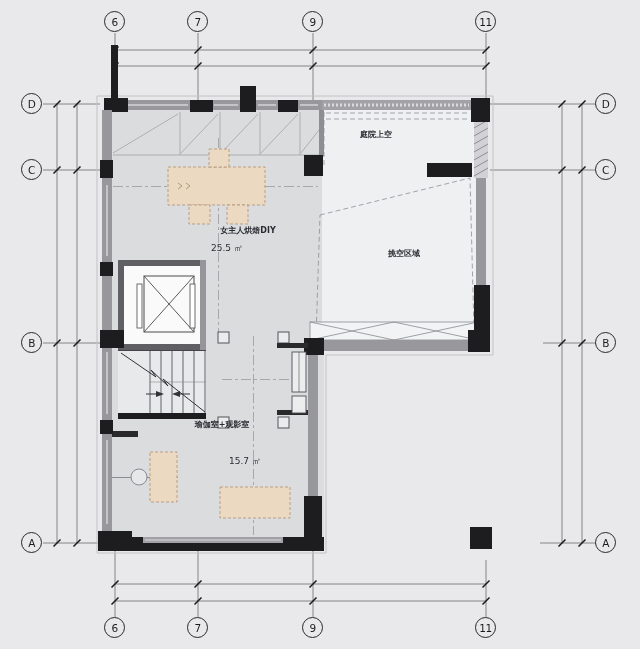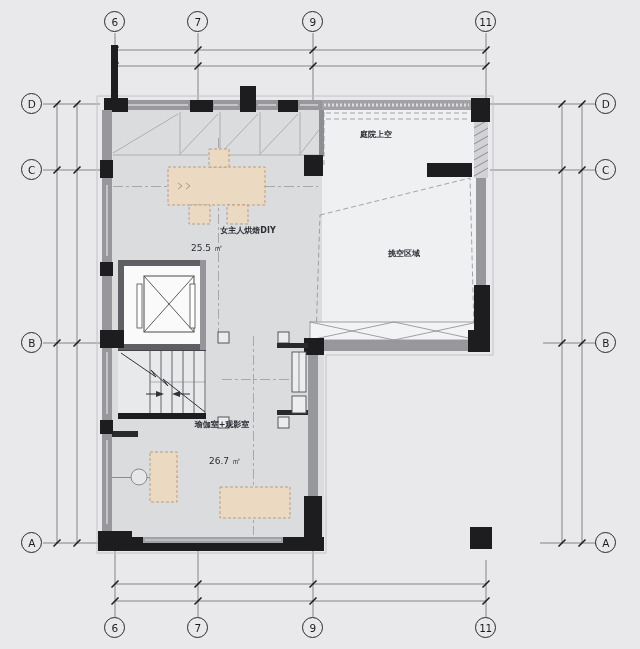--- a/index.html
+++ b/index.html
@@ -12,21 +12,21 @@
     display:flex;align-items:center;justify-content:center;
     font:10.5px "DejaVu Sans",sans-serif;color:#1b1b1e;letter-spacing:-0.5px;
     background:transparent;
   }
   .rlabel{
     position:absolute;transform:translate(-50%,-50%);
     font:bold 8px "DejaVu Sans",sans-serif;color:#2b2b33;white-space:nowrap;
   }
   .ralabel{
     position:absolute;transform:translate(-50%,-50%);
-    font:9px "DejaVu Sans",sans-serif;color:#2b2b33;white-space:nowrap;
+    font:9px "DejaVu Sans",sans-serif;color:#2b2b33;white-space:nowrap;margin-left:20px;
   }
 </style>
 </head>
 <body>
 
 <div id="canvas">
 
   <svg id="plan-svg" width="640" height="649" viewBox="0 0 640 649">
 
     <g stroke="#6a6a6e" stroke-width="0.8" fill="none">
@@ -205,15 +205,15 @@
   <div class="bubble" style="left:595px;top:93px">D</div>
   <div class="bubble" style="left:595px;top:159px">C</div>
   <div class="bubble" style="left:595px;top:332px">B</div>
   <div class="bubble" style="left:595px;top:532px">A</div>
 
   <div class="rlabel" style="left:376px;top:134px">庭院上空</div>
   <div class="rlabel" style="left:248px;top:230px">女主人烘焙DIY</div>
   <div class="ralabel" style="left:207px;top:248px">25.5 ㎡</div>
   <div class="rlabel" style="left:404px;top:253px">挑空区域</div>
   <div class="rlabel" style="left:222px;top:424px">瑜伽室+观影室</div>
-  <div class="ralabel" style="left:225px;top:461px">26.7 ㎡</div>
+  <div class="ralabel" style="left:225px;top:461px">15.7 ㎡</div>
 
 </div>
 
 </body></html>

